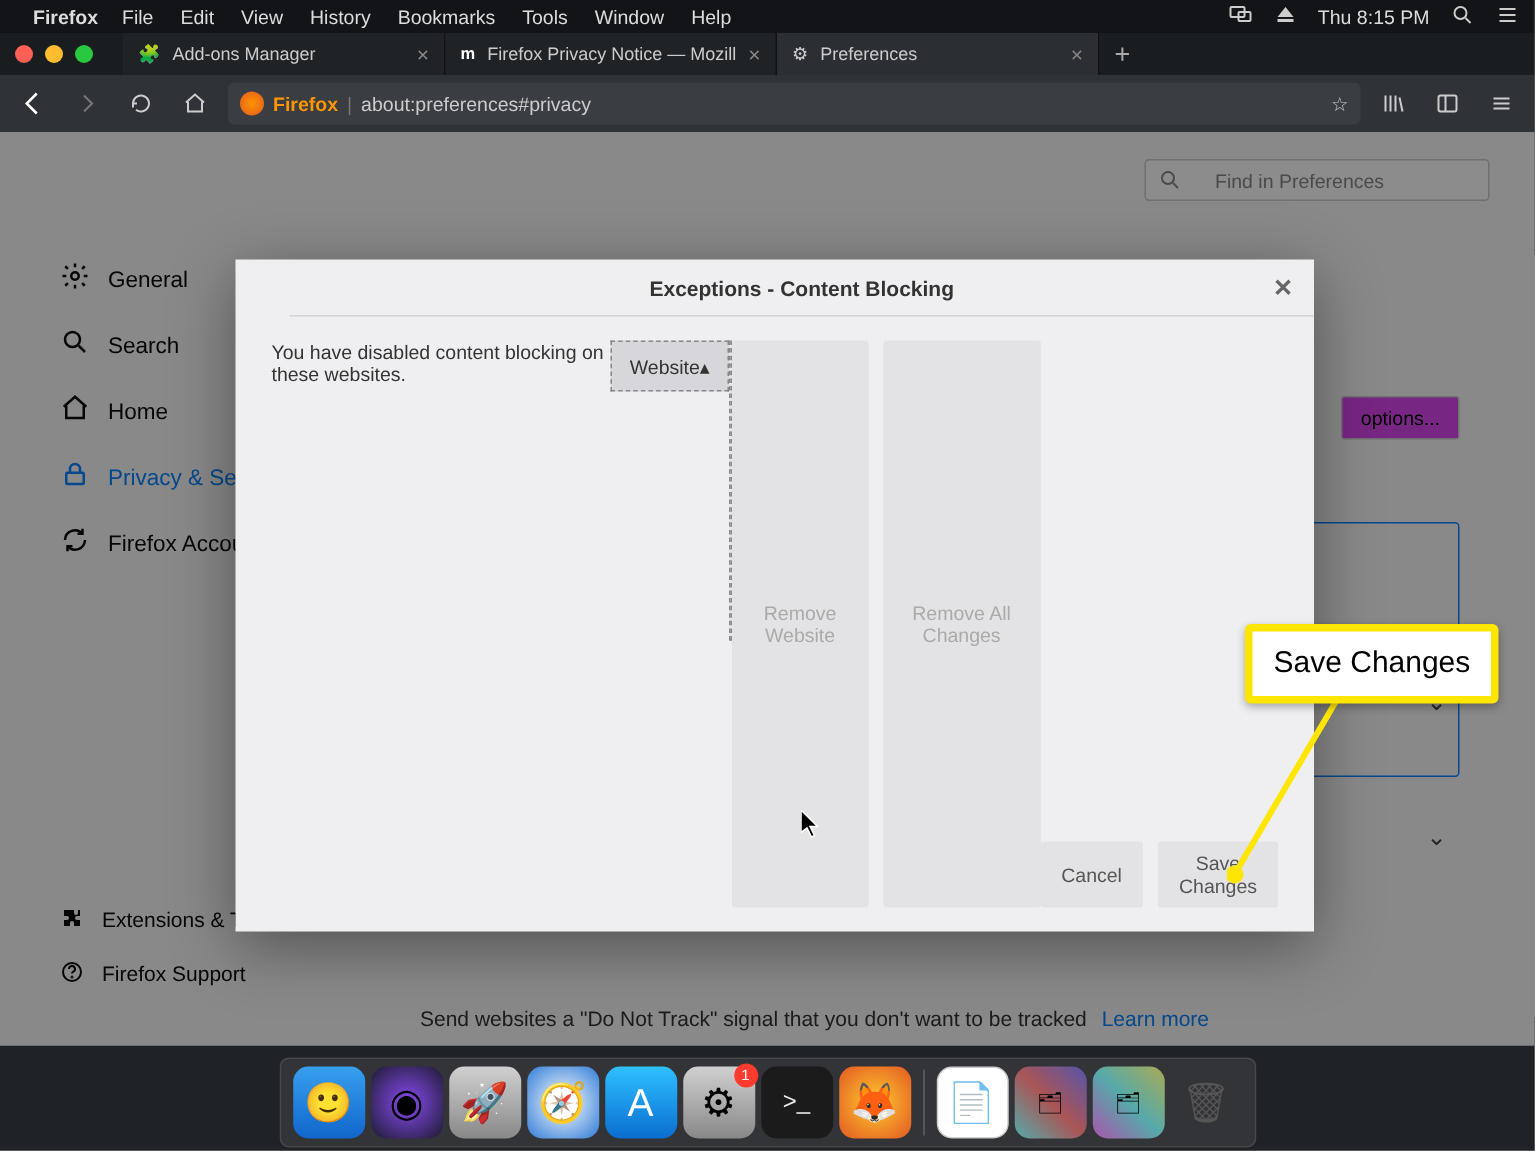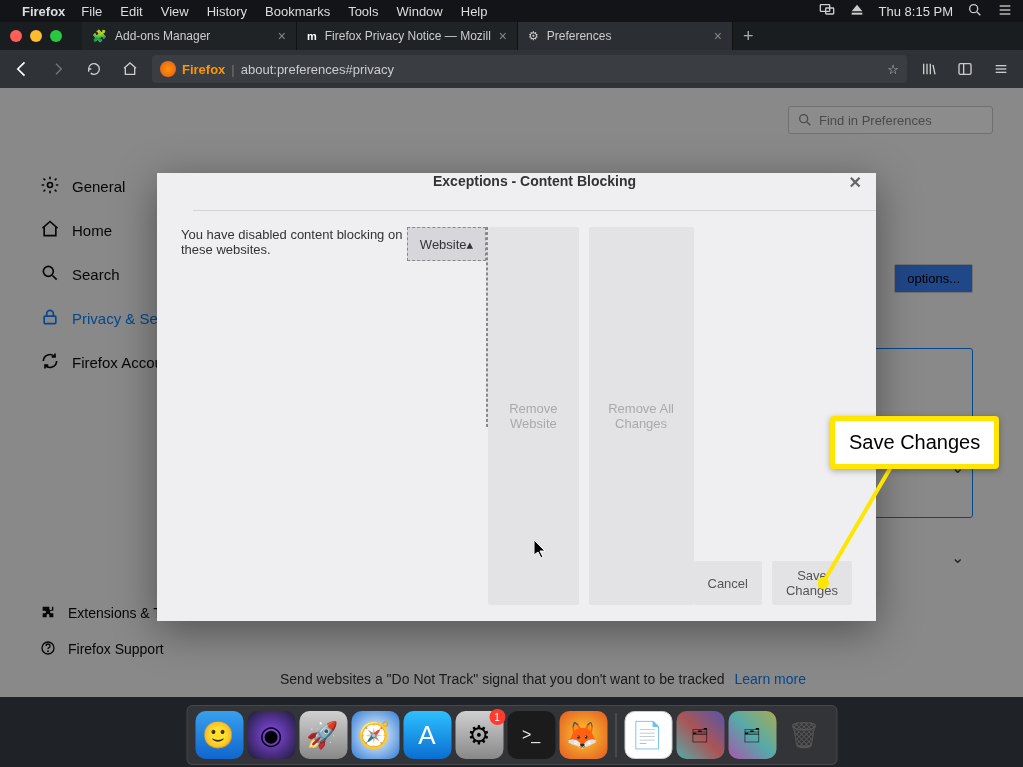--- a/index.html
+++ b/index.html
@@ -27,37 +27,37 @@
 .toolbar { height: 38px; background: #2f3338; display: flex; align-items: center; padding: 0 8px; gap: 8px; color: #aaa; }
 .navbtn { width: 28px; height: 28px; display: flex; align-items: center; justify-content: center; border-radius: 4px; }
 .urlbar { flex: 1; height: 28px; background: #3a3e42; border-radius: 4px; display: flex; align-items: center; padding: 0 8px; color: #ccc; font-size: 13px; gap: 6px; }
 .urlbar .ff { color: #ff9500; font-weight:600; }
 .urlbar .star { margin-left: auto; }
 
 
 .content { position: absolute; top: 88px; left: 0; right: 0; bottom: 70px; background: #f9f9fa; }
 .dim { position: absolute; inset: 0; background: rgba(0,0,0,0.45); pointer-events: none; z-index: 5; }
 .inner { position: relative; height: 100%; }
-.searchbox { position: absolute; top: 18px; right: 30px; width: 205px; height: 28px; border: 1px solid #ccc; border-radius: 3px; display: flex; align-items: center; padding: 0 8px; color: #888; font-size: 13px; gap: 6px; background: #fff; }
+.searchbox { position: absolute; top: 18px; right: 30px; width: 230px; height: 28px; border: 1px solid #ccc; border-radius: 3px; display: flex; align-items: center; padding: 0 8px; color: #888; font-size: 13px; gap: 22px; background: #fff; }
 
 .sidebar { position: absolute; left: 40px; top: 76px; width: 200px; }
 .sideitem { display: flex; align-items: center; gap: 12px; height: 44px; color: #0c0c0d; font-size: 15px; }
 .sideitem.active { color: #0a84ff; }
 .sidefoot { position: absolute; left: 40px; bottom: 30px; }
 .sidefoot .sideitem { height: 36px; font-size: 14px; }
-.optbtn { position: absolute; right: 50px; top: 176px; padding: 6px 12px; font-size: 13px; background: #3b82f6; border: 1px solid #ccc; border-radius: 2px; }
+.optbtn { position: absolute; right: 50px; top: 176px; padding: 6px 12px; font-size: 13px; background: #d946ef; border: 1px solid #ccc; border-radius: 2px; }
 .panelbox { position: absolute; right: 50px; top: 260px; width: 640px; height: 170px; border: 1px solid #0a84ff; border-radius: 3px; }
 .chev { position: absolute; right: 60px; width: 12px; height: 12px; color: #444; }
 
 .dntline { position: absolute; bottom: 10px; left: 280px; font-size: 14px; color: #333; }
 .dntline a { color: #0a84ff; text-decoration: none; margin-left: 6px; }
 
 
 .modal { position: absolute; top: 173px; left: 157px; width: 719px; height: 448px; background: #efeff1; z-index: 10; box-shadow: 0 10px 40px rgba(0,0,0,0.4); display: flex; flex-direction: column; }
-.modal .titlebar { height: 38px; border-bottom: 1px solid #d4d4d4; display: flex; align-items: flex-start; justify-content: center; position: relative; font-size: 14px; font-weight: 600; color: #333; margin-left: 36px; }
+.modal .titlebar { height: 38px; border-bottom: 1px solid #d4d4d4; display: flex; align-items: center; justify-content: center; position: relative; font-size: 14px; font-weight: 600; color: #333; margin-left: 36px; }
 .modal .titlebar .close { position: absolute; right: 14px; color: #666; font-size: 16px; }
 .modal .body { padding: 16px 24px; flex: 1; display: flex; flex-direction: row; }
 .modal .desc { font-size: 13px; color: #333; margin-bottom: 16px; }
 .tablehead { height: 34px; background: #d7d7db; border: 1px dashed #888; display: flex; align-items: center; padding: 0 12px; font-size: 13px; color: #333; justify-content: space-between; }
 .tablebody { height: 200px; border: 1px dashed #888; border-top: none; background: #e6e6e9; }
 .rowbtns { display: flex; gap: 10px; }
 .btn { padding: 7px 14px; font-size: 13px; background: #e3e3e5; border: none; border-radius: 2px; color: #555; }
 .btn.disabled { color: #aaa; }
 .footbtns { margin-top: auto; display: flex; gap: 10px; justify-content: flex-end; padding-top: 12px; }
 
@@ -209,31 +209,31 @@
     <div class="sidebar">
       <div class="sideitem">
         <span><svg class="svgicon lg" viewBox="0 0 24 24" fill="none" stroke="#0c0c0d" stroke-width="2">
               <circle cx="12" cy="12" r="3"></circle>
               <path d="M12 2v3M12 19v3M4.2 4.2l2.1 2.1M17.7 17.7l2.1 2.1M2 12h3M19 12h3M4.2 19.8l2.1-2.1M17.7 6.3l2.1-2.1"></path>
             </svg></span>
         <span>General</span>
       </div>
       <div class="sideitem">
         <span><svg class="svgicon lg" viewBox="0 0 24 24" fill="none" stroke="#0c0c0d" stroke-width="2">
+              <circle cx="10" cy="10" r="6"></circle>
+              <line x1="15" y1="15" x2="20" y2="20"></line>
+            </svg></span>
+        <span>Search</span>
+      </div>
+      <div class="sideitem">
+        <span><svg class="svgicon lg" viewBox="0 0 24 24" fill="none" stroke="#0c0c0d" stroke-width="2">
               <path d="M3 11l9-8 9 8"></path>
               <path d="M5 10v10h14V10"></path>
             </svg></span>
         <span>Home</span>
-      </div>
-      <div class="sideitem">
-        <span><svg class="svgicon lg" viewBox="0 0 24 24" fill="none" stroke="#0c0c0d" stroke-width="2">
-              <circle cx="10" cy="10" r="6"></circle>
-              <line x1="15" y1="15" x2="20" y2="20"></line>
-            </svg></span>
-        <span>Search</span>
       </div>
       <div class="sideitem active">
         <span><svg class="svgicon lg" viewBox="0 0 24 24" fill="none" stroke="#0a84ff" stroke-width="2">
               <rect x="5" y="11" width="14" height="9" rx="1"></rect>
               <path d="M8 11V8a4 4 0 0 1 8 0v3"></path>
             </svg></span>
         <span style="white-space:nowrap;overflow:hidden;">Privacy &amp; Security</span>
       </div>
       <div class="sideitem">
         <span><svg class="svgicon lg" viewBox="0 0 24 24" fill="none" stroke="#0c0c0d" stroke-width="2">

